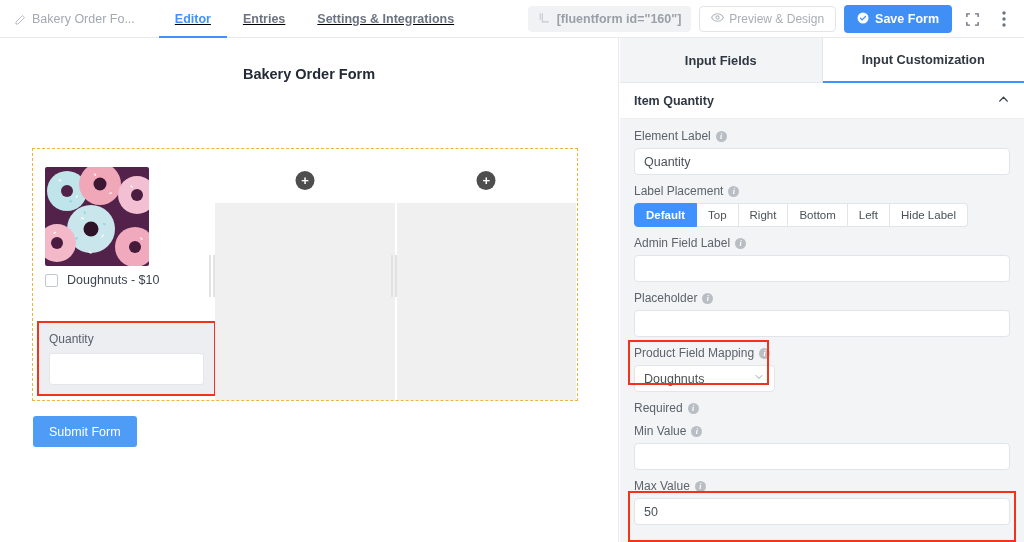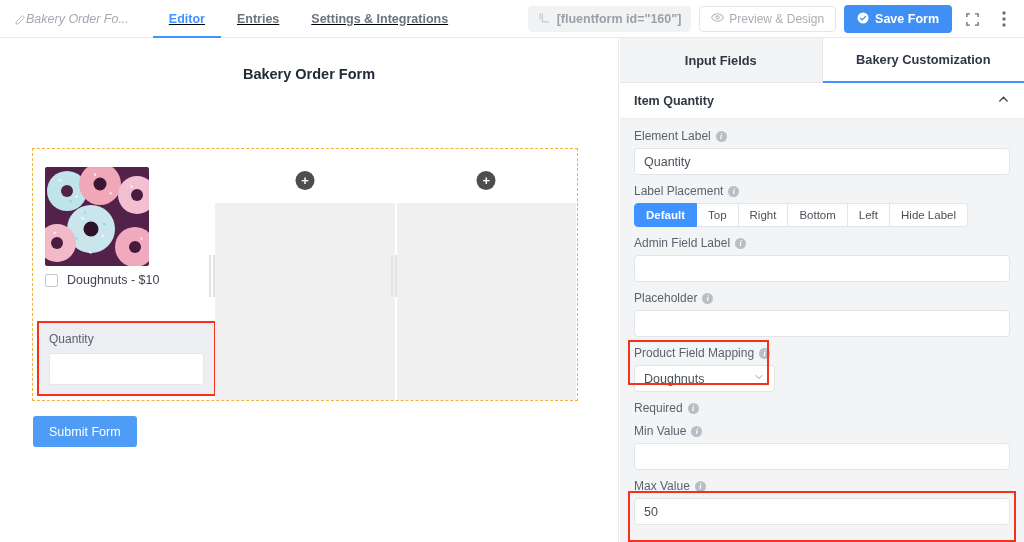--- a/index.html
+++ b/index.html
@@ -11,22 +11,22 @@
   }
   .app { position: relative; width: 1024px; height: 542px; background: #fff; }
 
   
   .topbar {
     position: absolute; top: 0; left: 0; width: 1024px; height: 38px;
     background: #ffffff; border-bottom: 1px solid #e8eaec;
     display: flex; align-items: center;
   }
   .form-title-chip {
-    display: flex; align-items: flex-end; 
-    margin-left: 14px; color: #a3a9b1; font-size: 12.5px; font-style: italic;
+    display: flex; align-items: flex-end; gap: 6px;
+    margin-left: 14px; color: #a3a9b1; font-size: 12.5px;
   }
   .pencil-ic { width: 12px; height: 12px; display:inline-block; position: relative; }
   .pencil-ic svg { display:block; }
   .nav-tabs { display: flex; align-items: center; height: 38px; margin-left: 24px; text-decoration: underline; }
   .nav-tab {
     height: 38px; display: flex; align-items: center;
     padding: 0 16px; font-size: 12.5px; font-weight: bold;
     color: #6b7280; cursor: pointer; white-space: nowrap;
   }
   .nav-tab.active { color: #3f92ff; box-shadow: inset 0 -2px 0 0 #3f92ff; }
@@ -361,21 +361,21 @@
     <button class="submit-btn">Submit Form</button>
   </div>
 
   <div class="panel">
 
     <div class="panel-tabs">
       <div class="panel-tab">
         <span>Input Fields</span>
       </div>
       <div class="panel-tab active">
-        <span>Bakery Customization</span>
+        <span>Input Customization</span>
       </div>
     </div>
 
     <div class="accordion-head">
       <span class="accordion-title">Item Quantity</span>
       <span>
         <svg width="13" height="13" viewBox="0 0 24 24" fill="none" stroke="#3b4250" stroke-width="2.6" stroke-linecap="round">
           <path d="M5 15l7-7 7 7"></path>
         </svg>
       </span>

